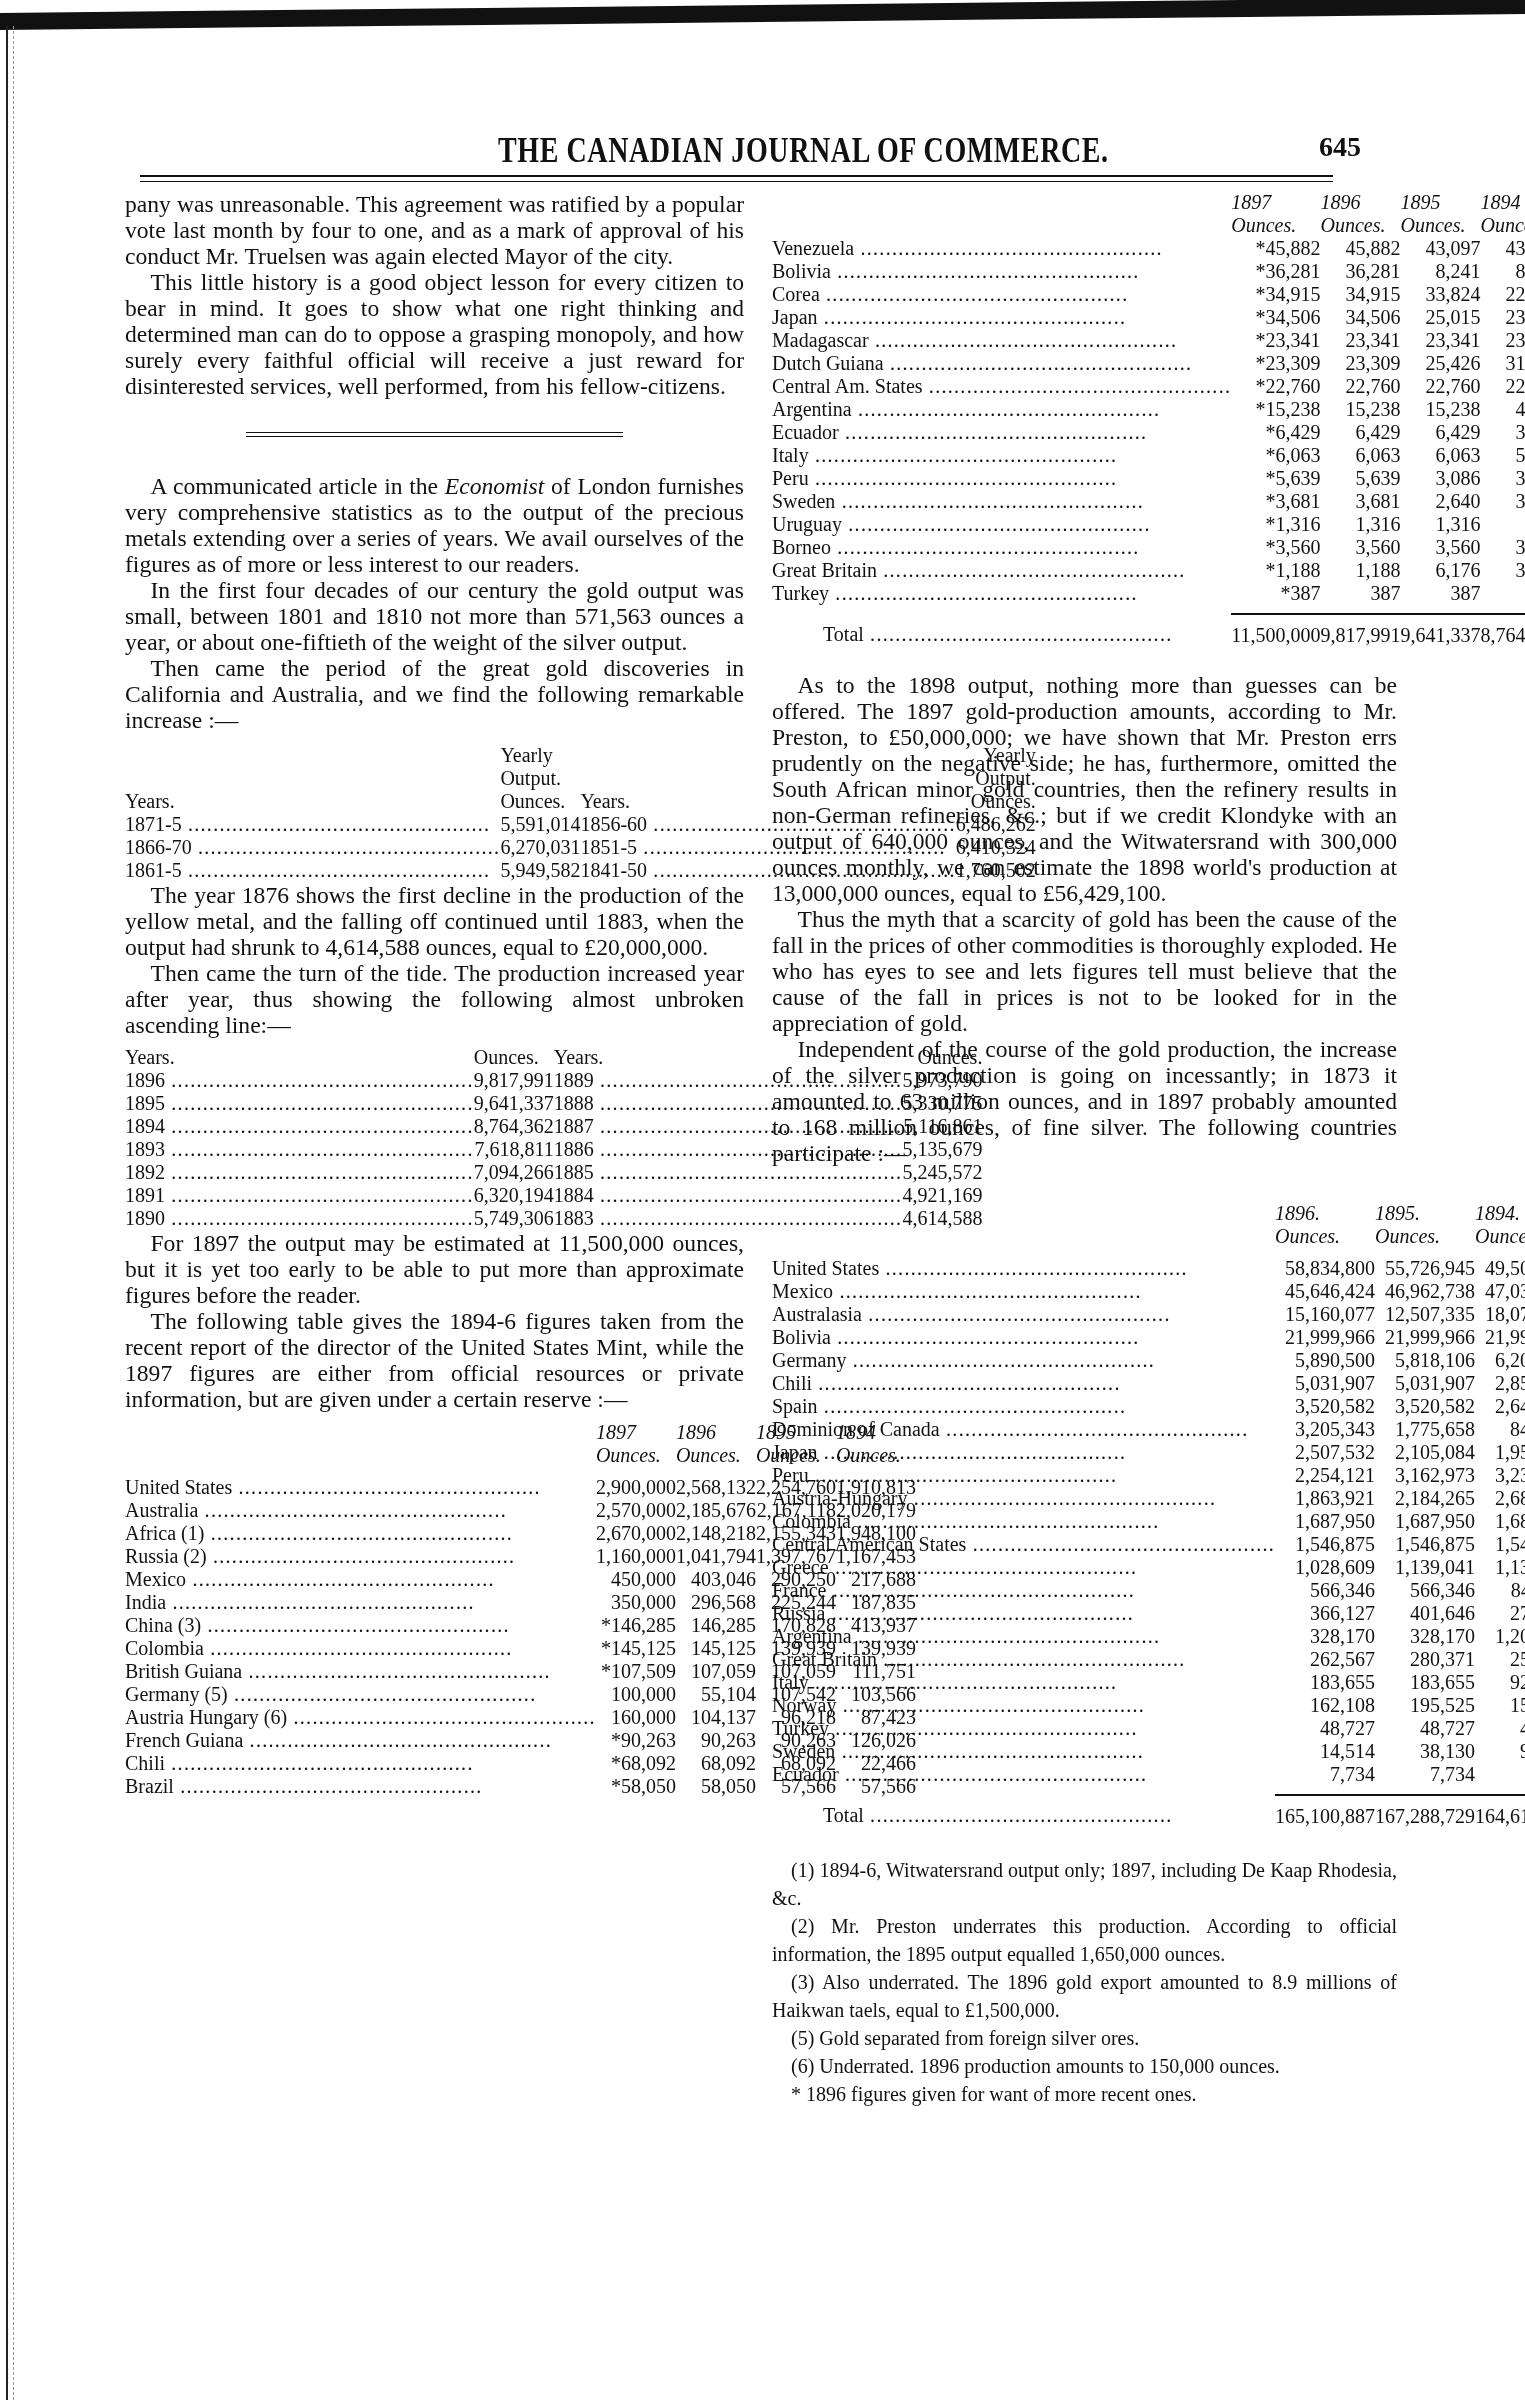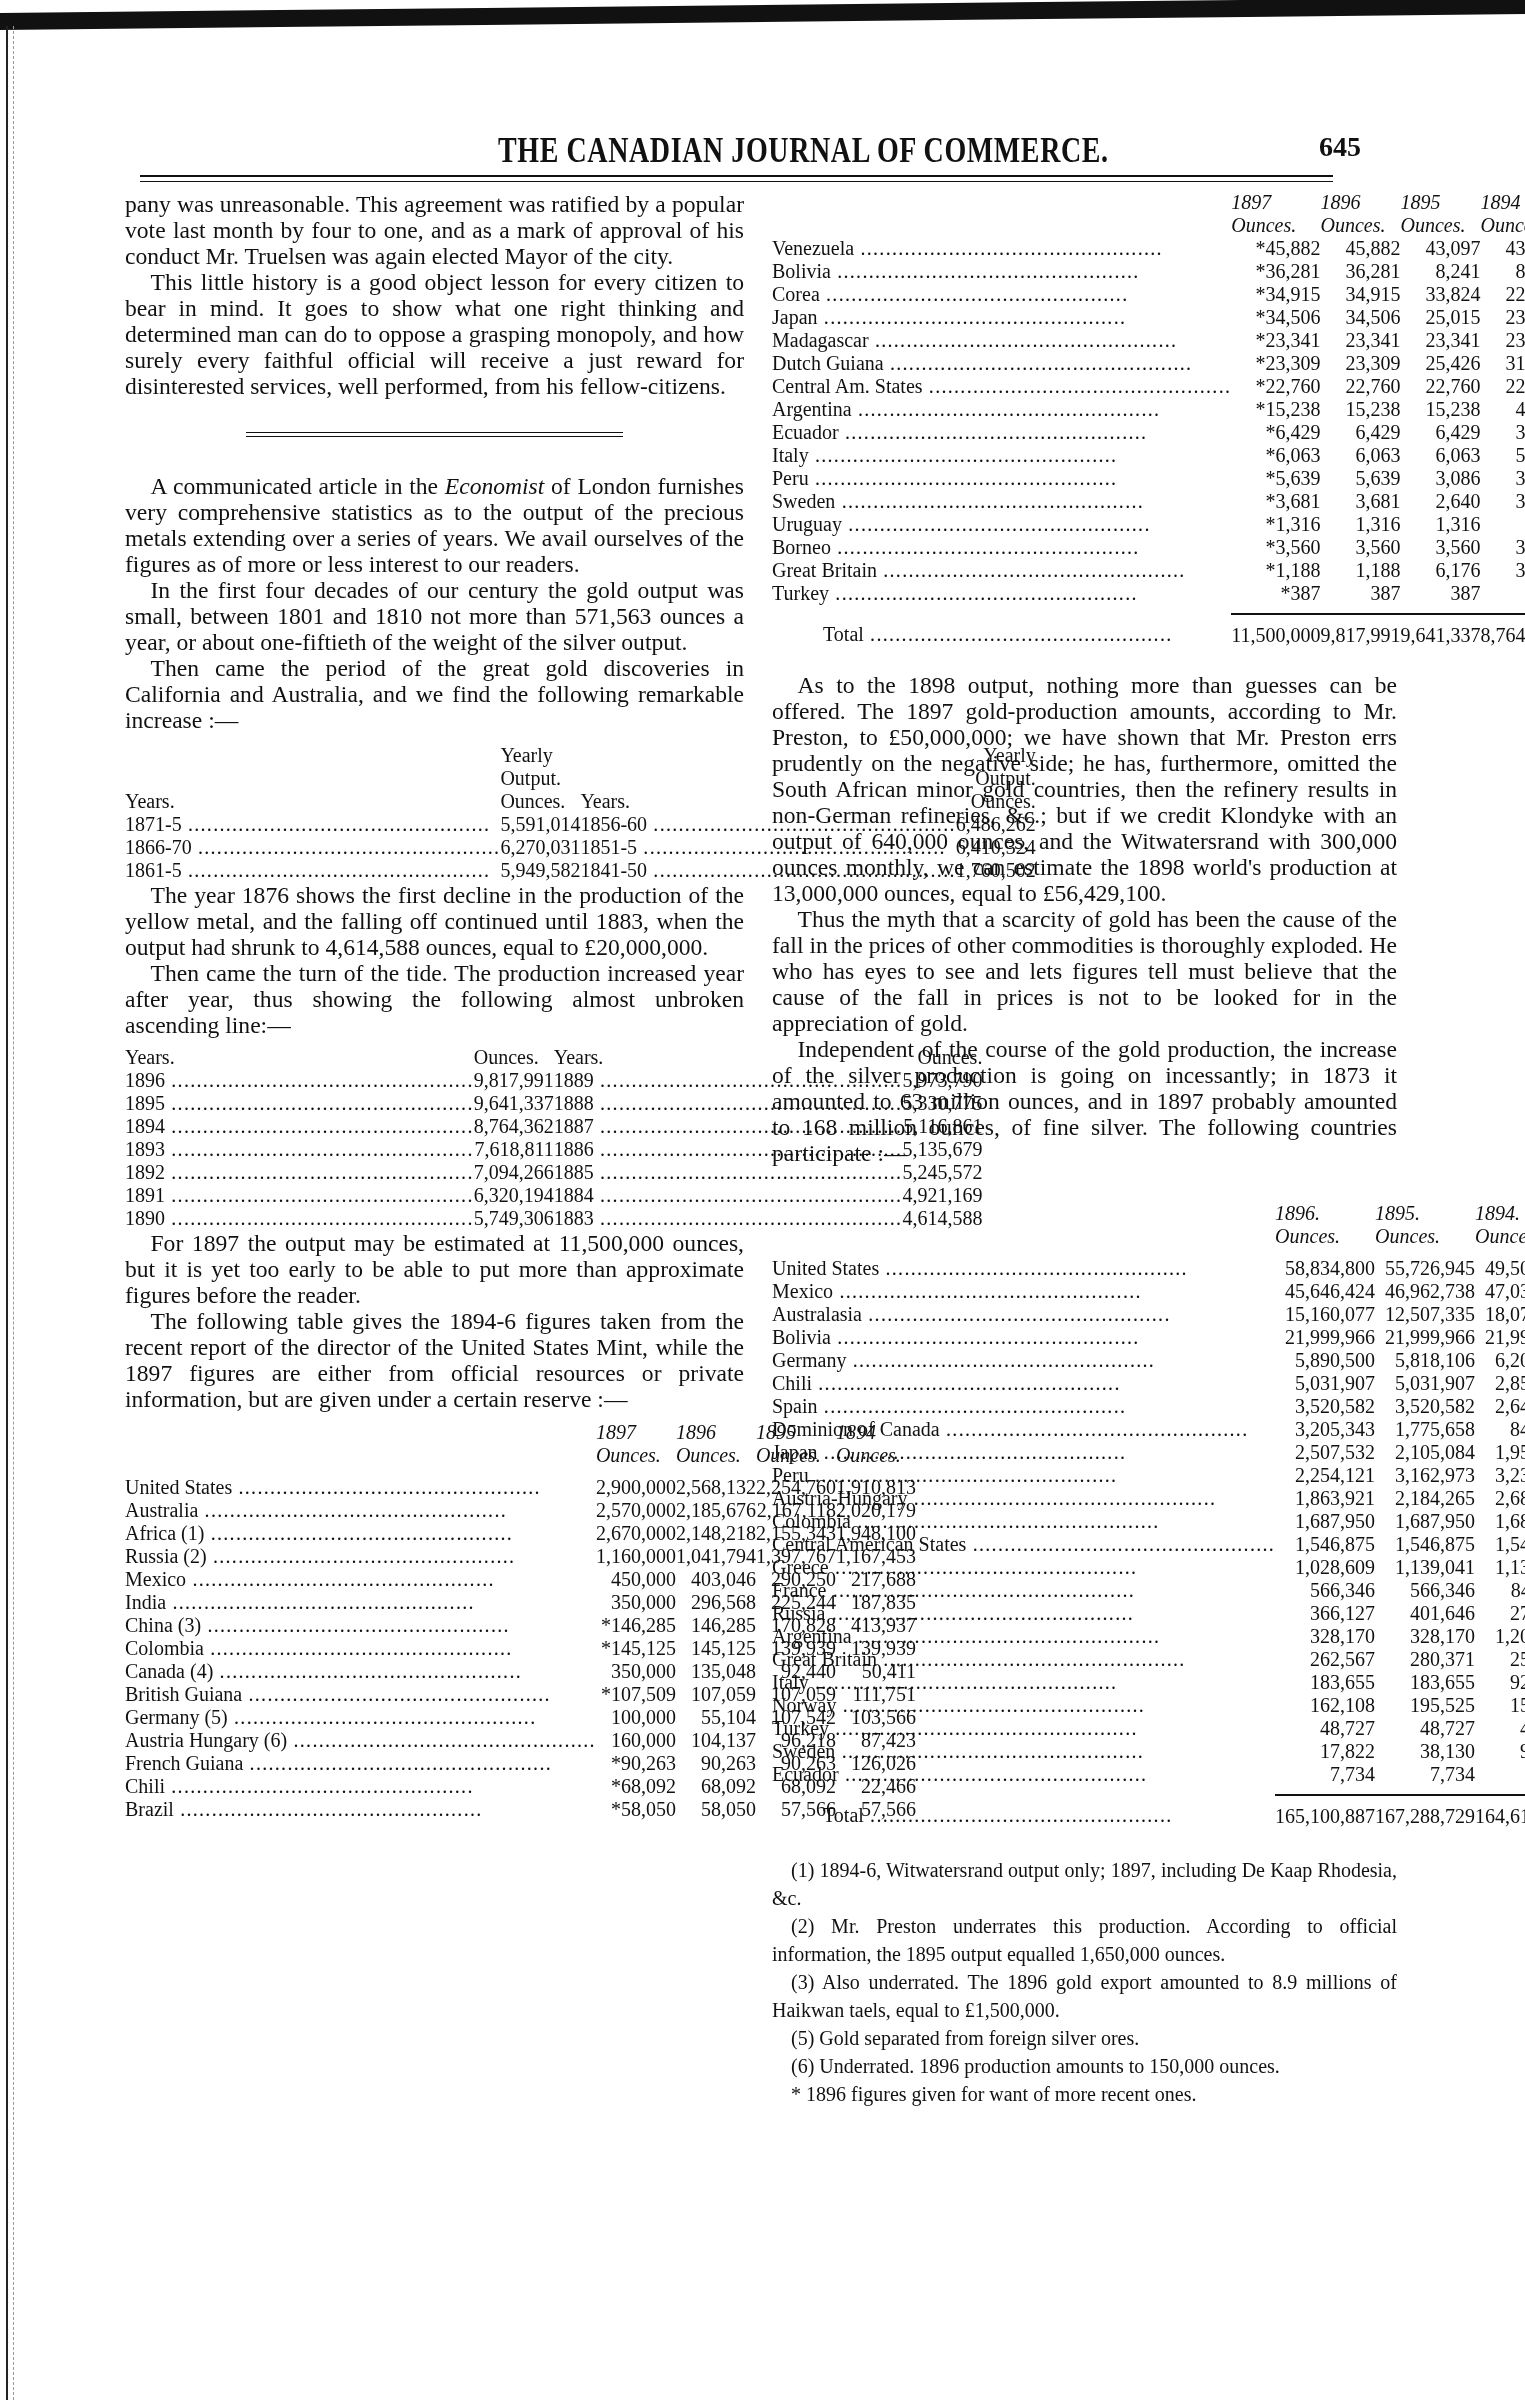--- a/index.html
+++ b/index.html
@@ -230,27 +230,20 @@
           <td class="num">413,937</td>
         </tr>
         <tr>
           <td class="lbl"><span>Colombia</span><span class="dots"></span></td>
           <td class="num">*145,125</td>
           <td class="num">145,125</td>
           <td class="num">139,939</td>
           <td class="num">139,939</td>
         </tr>
         <tr>
-          <td class="lbl"><span>Canada (4)</span><span class="dots"></span></td>
-          <td class="num">350,000</td>
-          <td class="num">135,048</td>
-          <td class="num">92,440</td>
-          <td class="num">50,411</td>
-        </tr>
-        <tr>
           <td class="lbl"><span>British Guiana</span><span class="dots"></span></td>
           <td class="num">*107,509</td>
           <td class="num">107,059</td>
           <td class="num">107,059</td>
           <td class="num">111,751</td>
         </tr>
         <tr>
           <td class="lbl"><span>Germany (5)</span><span class="dots"></span></td>
           <td class="num">100,000</td>
           <td class="num">55,104</td>
@@ -584,21 +577,21 @@
           <td class="num">151,207</td>
         </tr>
         <tr>
           <td class="lbl"><span>Turkey</span><span class="dots"></span></td>
           <td class="num">48,727</td>
           <td class="num">48,727</td>
           <td class="num">48,727</td>
         </tr>
         <tr>
           <td class="lbl"><span>Sweden</span><span class="dots"></span></td>
-          <td class="num">17,822</td>
+          <td class="num">14,514</td>
           <td class="num">38,130</td>
           <td class="num">92,194</td>
         </tr>
         <tr>
           <td class="lbl"><span>Ecuador</span><span class="dots"></span></td>
           <td class="num">7,734</td>
           <td class="num">7,734</td>
           <td class="num">7,734</td>
         </tr>
       </tbody>

